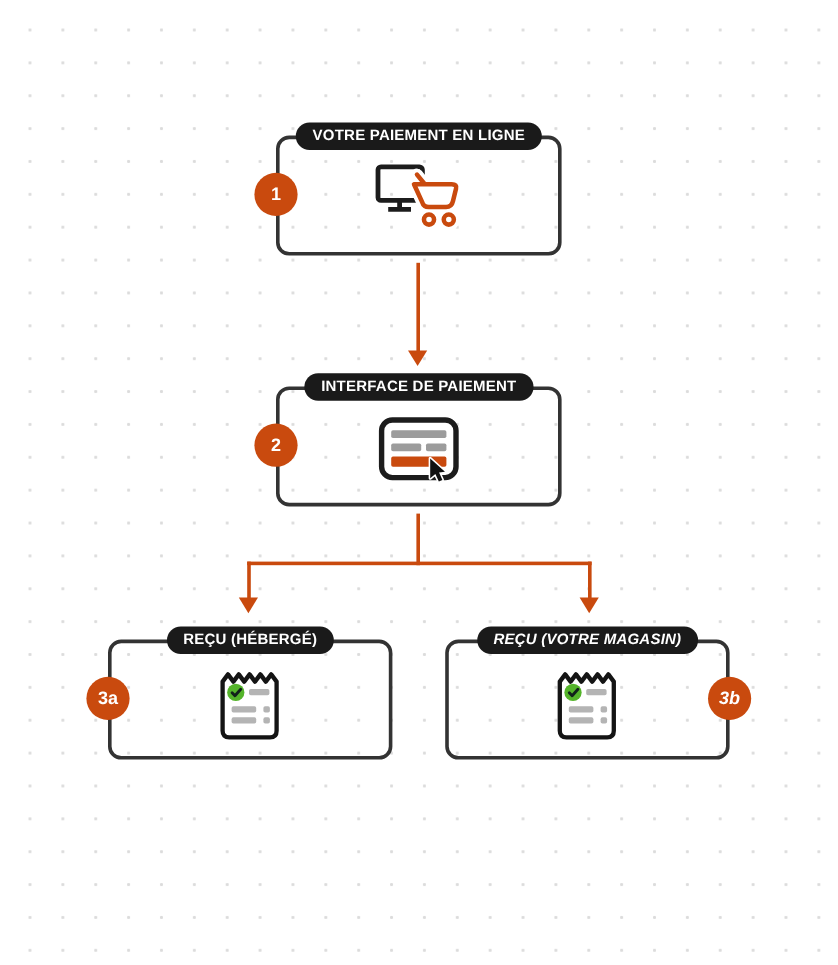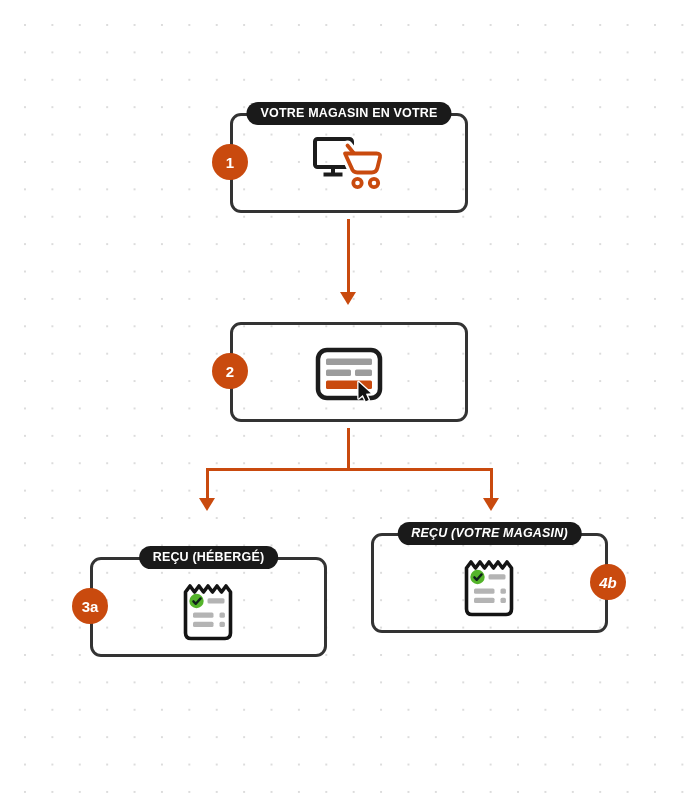--- a/index.html
+++ b/index.html
@@ -90,21 +90,21 @@
 
   <div class="edge-line" style="left:347px; top:428px; width:3px; height:43px;"></div>
   <div class="edge-line" style="left:206px; top:468px; width:287px; height:3px;"></div>
   <div class="edge-line" style="left:206px; top:468px; width:3px; height:31px;"></div>
   <div class="arrow-head" style="left:199px; top:498px;"></div>
   <div class="edge-line" style="left:490px; top:468px; width:3px; height:31px;"></div>
   <div class="arrow-head" style="left:483px; top:498px;"></div>
 
   <div class="node" style="left:230px; top:113px; width:238px; height:100px;">
     <div class="pill">
-      <span>VOTRE MAGASIN EN VOTRE</span>
+      <span>VOTRE PAIEMENT EN LIGNE</span>
     </div>
     <div class="badge badge-left">
       <span>1</span>
     </div>
     <div class="icon-wrap">
       <svg width="76" height="62" viewBox="0 0 76 62">
 
         <rect x="4" y="3" width="37" height="28" rx="2.5" fill="none" stroke="#1c1c1c" stroke-width="4"></rect>
         <line x1="22" y1="31" x2="22" y2="38.5" stroke="#1c1c1c" stroke-width="4"></line>
         <line x1="12.5" y1="38.5" x2="31.5" y2="38.5" stroke="#1c1c1c" stroke-width="4"></line>
@@ -120,39 +120,42 @@
           <path d="M36.5 9.5 L43 17.5"></path>
           <path d="M34 17.5 H65.5 Q70 17.5 69 21.3 L66.5 31.5 Q65.4 36.5 60.7 36.5 H46.3 Q42 36.5 40.8 32.4 Z" fill="#ffffff"></path>
           <circle cx="46.5" cy="47" r="4.2" fill="#ffffff"></circle>
           <circle cx="63" cy="47" r="4.2" fill="#ffffff"></circle>
         </g>
       </svg>
     </div>
   </div>
 
   <div class="node" style="left:230px; top:322px; width:238px; height:100px;">
+    <div class="pill">
+      <span>INTERFACE DE PAIEMENT</span>
+    </div>
     <div class="badge badge-left">
       <span>2</span>
     </div>
     <div class="icon-wrap">
       <svg width="68" height="58" viewBox="0 0 68 58">
         <rect x="3" y="3" width="62" height="48" rx="9" fill="#ffffff" stroke="#1c1c1c" stroke-width="4.5"></rect>
         <rect x="11" y="11.5" width="46" height="6.5" rx="1.5" fill="#9c9c9c"></rect>
         <rect x="11" y="22.5" width="25" height="6.5" rx="1.5" fill="#9c9c9c"></rect>
         <rect x="40" y="22.5" width="17" height="6.5" rx="1.5" fill="#9c9c9c"></rect>
         <rect x="11" y="33.5" width="46" height="8.5" rx="1.5" class="accent-fill" fill="#c94a0e"></rect>
 
         <g transform="translate(43.5,35)">
           <path d="M0 0 L0 16.5 L4.3 13 L7.2 19.3 L10.2 17.9 L7.4 11.7 L12.3 11.2 Z" fill="#111111" stroke="#ffffff" stroke-width="2.6" paint-order="stroke" stroke-linejoin="round"></path>
         </g>
       </svg>
     </div>
   </div>
 
-  <div class="node" style="left:90px; top:557px; width:237px; height:100px;">
+  <div class="node" style="left:90px; top:533px; width:237px; height:100px;">
     <div class="pill">
       <span>REÇU (HÉBERGÉ)</span>
     </div>
     <div class="badge badge-left">
       <span>3a</span>
     </div>
     <div class="icon-wrap">
       <svg width="54" height="62" viewBox="0 0 54 62">
         <path d="M3.5 12 L8 6 L12.5 12 L17 6 L21.5 12 L26 6 L30.5 12 L35 6 L39.5 12 L44 6 L48.5 12 V53 Q48.5 58.5 43 58.5 H9 Q3.5 58.5 3.5 53 Z" fill="#ffffff" stroke="#141414" stroke-width="3.6" stroke-linejoin="round"></path>
         <circle cx="14.5" cy="21" r="7.2" fill="#54b42a"></circle>
@@ -164,21 +167,21 @@
         <rect x="37.5" y="41.8" width="5.4" height="5.2" rx="1.5" fill="#b4b4b4"></rect>
       </svg>
     </div>
   </div>
 
   <div class="node" style="left:371px; top:533px; width:237px; height:100px;font-style:italic;">
     <div class="pill">
       <span>REÇU (VOTRE MAGASIN)</span>
     </div>
     <div class="badge badge-right">
-      <span>4b</span>
+      <span>3b</span>
     </div>
     <div class="icon-wrap">
       <svg width="54" height="62" viewBox="0 0 54 62">
         <path d="M3.5 12 L8 6 L12.5 12 L17 6 L21.5 12 L26 6 L30.5 12 L35 6 L39.5 12 L44 6 L48.5 12 V53 Q48.5 58.5 43 58.5 H9 Q3.5 58.5 3.5 53 Z" fill="#ffffff" stroke="#141414" stroke-width="3.6" stroke-linejoin="round"></path>
         <circle cx="14.5" cy="21" r="7.2" fill="#54b42a"></circle>
         <path d="M11.4 21.3 l2.4 2.5 l4.8 -5.4" fill="none" stroke="#10221a" stroke-width="2.4" stroke-linecap="round" stroke-linejoin="round"></path>
         <rect x="25.5" y="18.2" width="17" height="5.2" rx="1.5" fill="#b4b4b4"></rect>
         <rect x="11" y="32.5" width="20.5" height="5.2" rx="1.5" fill="#b4b4b4"></rect>
         <rect x="37.5" y="32.5" width="5.4" height="5.2" rx="1.5" fill="#b4b4b4"></rect>
         <rect x="11" y="41.8" width="20.5" height="5.2" rx="1.5" fill="#b4b4b4"></rect>

